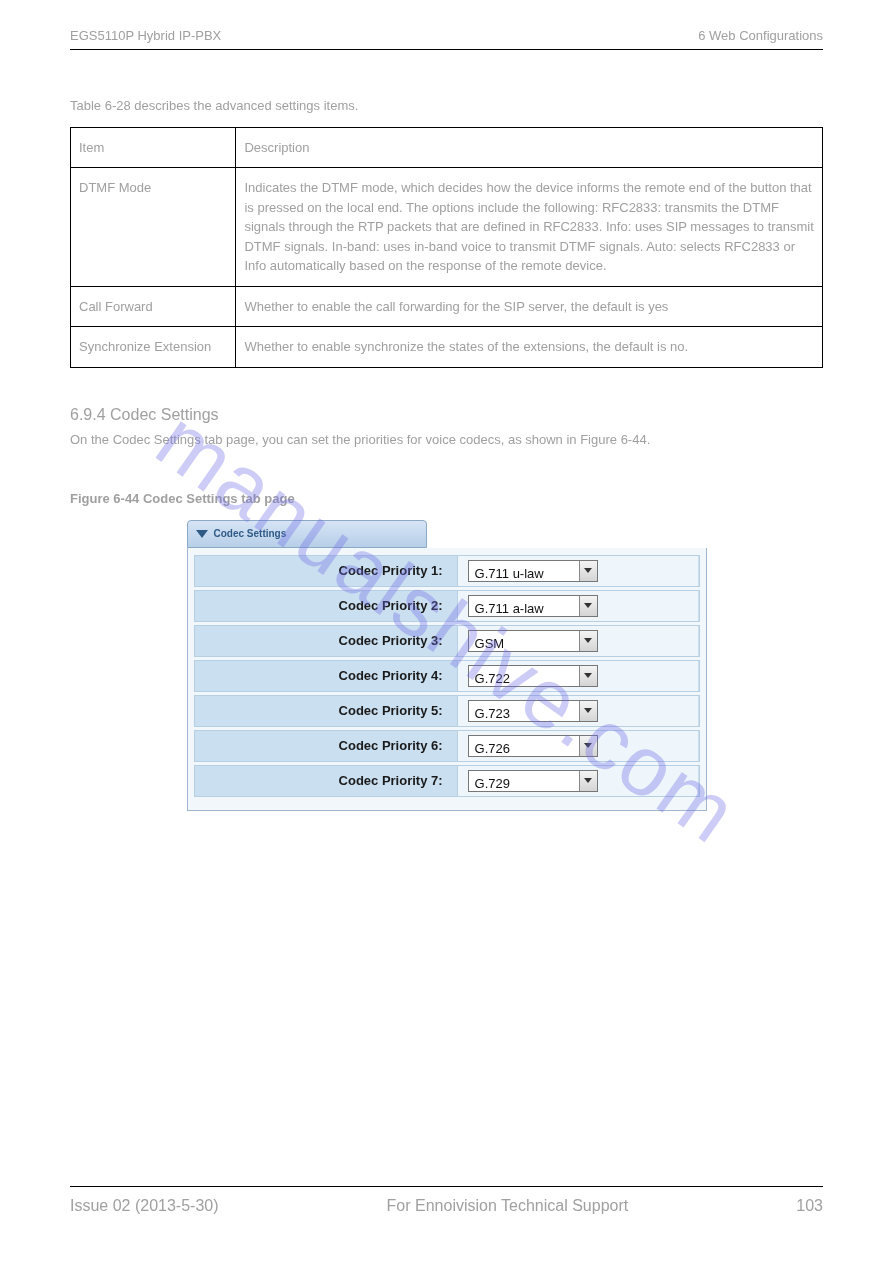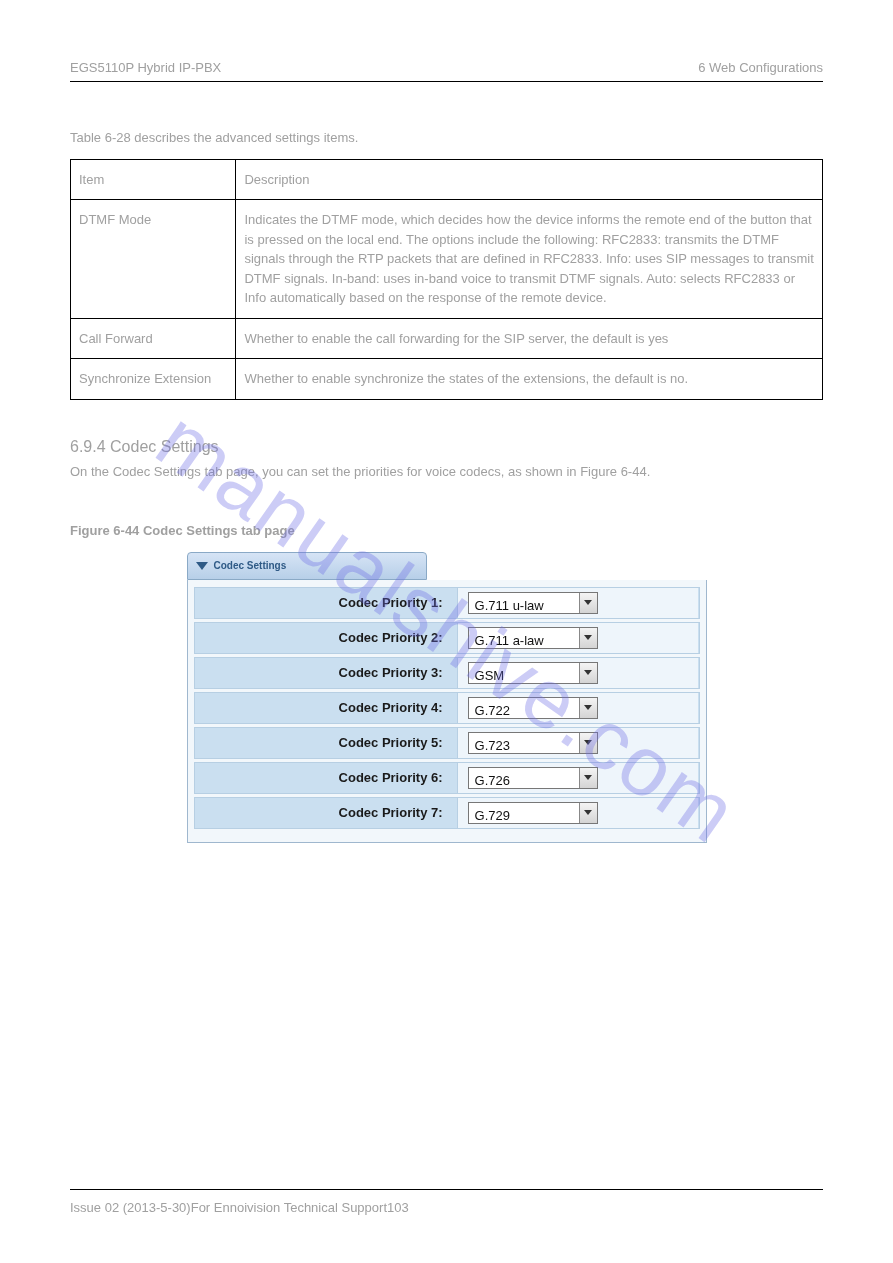--- a/index.html
+++ b/index.html
@@ -6,21 +6,21 @@
   body {
     font-family: Arial, Helvetica, sans-serif;
     background: #fff;
     width: 893px;
     height: 1263px;
     position: relative;
     color: #000;
     font-size: 13px;
   }
   .page {
-    padding: 60px 70px 30px 70px;
+    padding: 28px 70px 30px 70px;
   }
   .top-rule, .bottom-rule {
     border-top: 1px solid #000;
     margin: 0 0 4px 0;
   }
   .header-line {
     display: flex;
     justify-content: space-between;
     color: #a0a0a0;
     font-size: 13px;
@@ -144,22 +144,23 @@
     border-top: 5px solid #333;
   }
   .footer {
     position: absolute;
     bottom: 48px;
     left: 70px;
     right: 70px;
   }
   .footer-line {
     display: flex;
-    color: #a0a0a0;
-    font-size: 13px;
+    justify-content: space-between;
+    color: #a0a0a0;
+    font-size: 16px;
     padding-top: 6px;
   }
   
   .watermark {
     position: absolute;
     top: 50%;
     left: 50%;
     transform: translate(-50%, -55%) rotate(35deg);
     font-size: 84px;
     color: rgba(110, 110, 230, 0.35);

